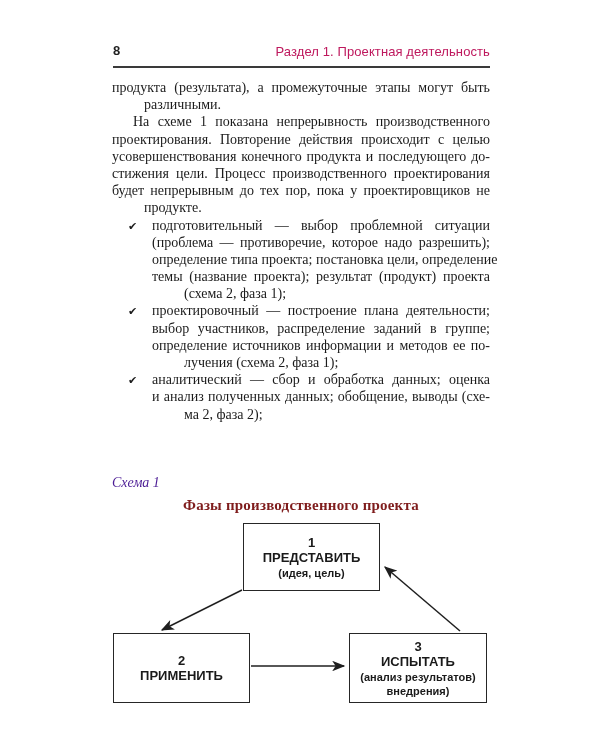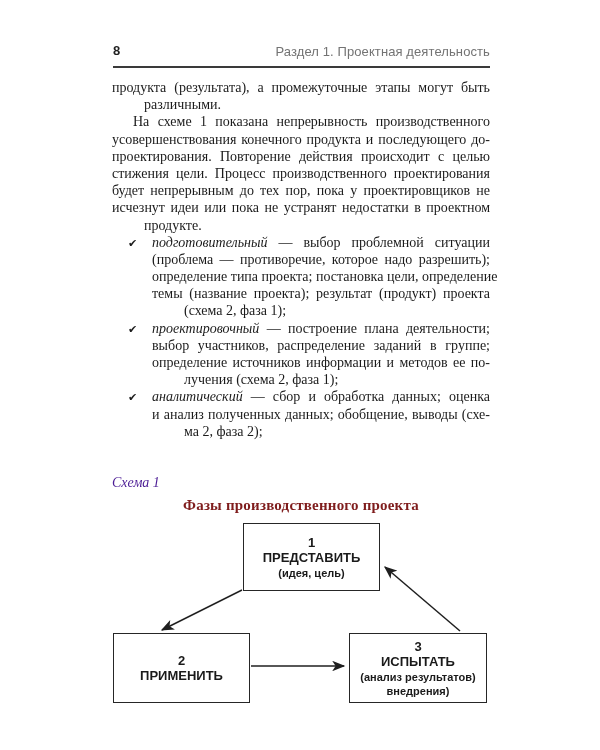--- a/index.html
+++ b/index.html
@@ -3,30 +3,30 @@
 <meta charset="utf-8">
 <style>
   html,body{margin:0;padding:0;}
   body{width:600px;height:750px;background:#f6f6f5;font-family:"Liberation Serif",serif;}
   .page{position:relative;width:600px;height:750px;background:#ffffff;color:#1b1b1b;overflow:hidden;}
 
   
   .page-num{position:absolute;left:113px;top:43px;font-family:"Liberation Sans",sans-serif;
             font-size:13px;font-weight:bold;color:#222;}
   .section-title{position:absolute;left:112px;top:44px;width:378px;text-align:right;
-            font-family:"Liberation Sans",sans-serif;font-size:13px;color:#737373;letter-spacing:.1px;}
+            font-family:"Liberation Sans",sans-serif;font-size:13px;color:#be185d;letter-spacing:.1px;}
   .rule{position:absolute;left:113px;top:66px;width:377px;height:2px;background:#3a3a3a;}
 
   
   .textcol{position:absolute;left:112px;top:79px;width:378px;font-size:14px;color:#1b1b1b;}
   .line{height:17.2px;line-height:17.2px;white-space:nowrap;}
   .j{text-align:justify;text-align-last:justify;-moz-text-align-last:justify;text-justify:inter-word;}
   .last{text-align:left;margin-left:32px;}
   .ind{text-indent:21px;font-family:Liberation Serif, serif;}
-  .term{font-style:italic;}
+  .term{}
 
   .bullet{position:relative;padding-left:40px;}
   .check{position:absolute;left:16px;top:1px;font-family:"DejaVu Sans",sans-serif;
          font-size:11px;line-height:17.2px;color:#1b1b1b;}
 
   
   .schema-label{position:absolute;left:112px;top:475px;width:378px;text-align:left;
                 font-style:italic;font-size:14px;color:#4c1d95;}
   .diagram-title{position:absolute;left:112px;top:497px;width:378px;text-align:center;
                  font-weight:bold;font-size:15px;letter-spacing:.2px;color:#7f1d1d;}
@@ -51,25 +51,24 @@
   <div class="section-title">Раздел 1. Проектная деятельность</div>
   <div class="rule"></div>
 
   <div class="textcol">
     <div>
       <div class="line j">продукта (результата), а промежуточные этапы могут быть</div>
       <div class="line last">различными.</div>
     </div>
     <div>
       <div class="line j ind">На схеме 1 показана непрерывность производственного</div>
+      <div class="line j">проектирования. Повторение действия происходит с целью</div>
       <div class="line j">усовершенствования конечного продукта и последующего до-</div>
-      <div class="line j">проектирования. Повторение действия происходит с целью</div>
       <div class="line j">стижения цели. Процесс производственного проектирования</div>
       <div class="line j">будет непрерывным до тех пор, пока у проектировщиков не</div>
-      <div class="line j">исчезнут идеи или пока не устранят недостатки в проектном</div>
       <div class="line last">продукте.</div>
     </div>
 
     <div>
       <div class="bullet">
         <span class="check">✔</span>
         <div class="line j"><span class="term">подготовительный</span><span> — выбор проблемной ситуации</span></div>
         <div class="line j">(проблема — противоречие, которое надо разрешить);</div>
         <div class="line j">определение типа проекта; постановка цели, определение</div>
         <div class="line j">темы (название проекта); результат (продукт) проекта</div>

